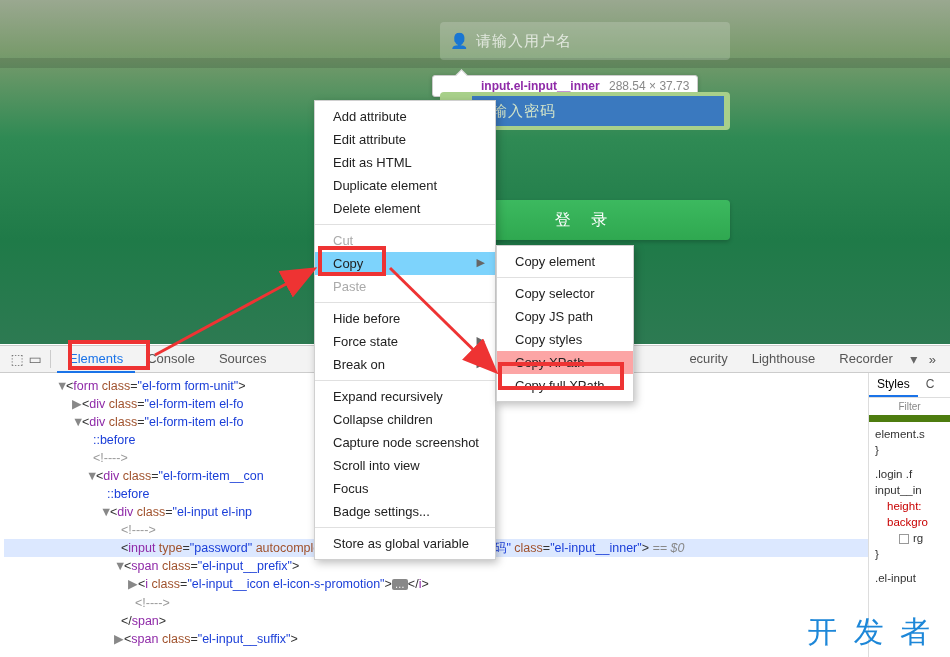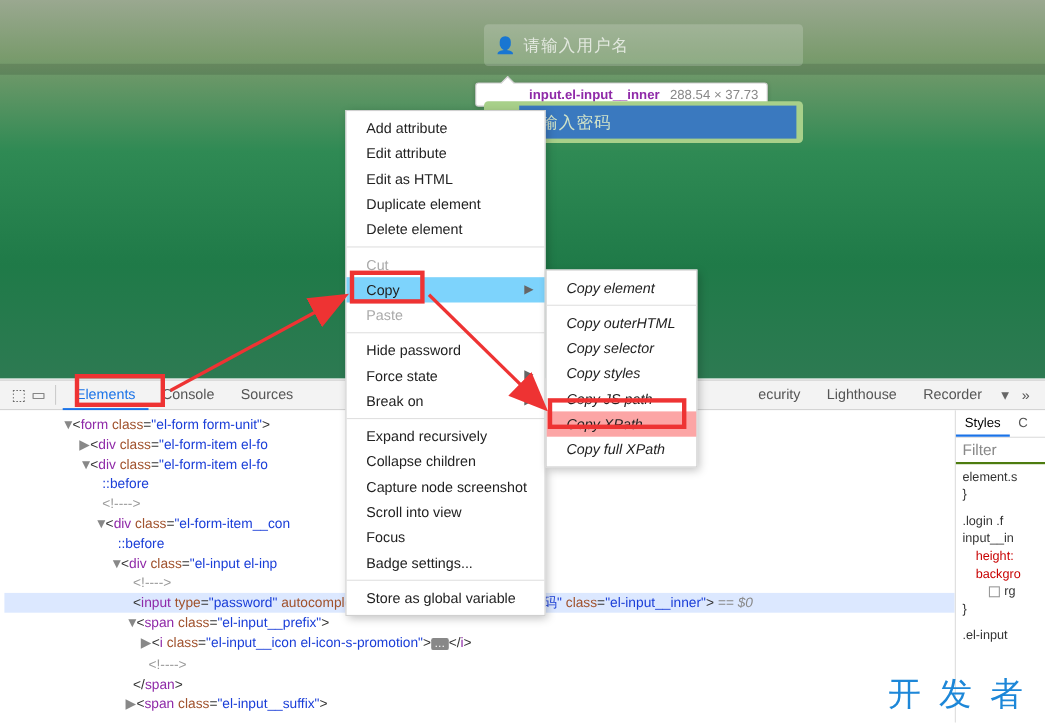--- a/index.html
+++ b/index.html
@@ -61,21 +61,21 @@
     font-size:13px; color:#222;
   }
   .ctx .item { padding:4px 28px 4px 18px; white-space:nowrap; position:relative; }
   .ctx .item.disabled { color:#aaa; }
   .ctx .item.hover-sub { background:#7dd3fc; }
   .ctx .item.highlighted { background:#fca5a5; }
   .ctx .sep { height:1px; background:#e0e0e0; margin:4px 0; }
   .ctx .arrow { position:absolute; right:10px; top:4px; color:#666; font-size:11px; }
 
   #ctx-main { top:100px; left:314px; width:182px; }
-  #ctx-sub { top:245px; left:496px; width:138px;font-style:italic; }
+  #ctx-sub { top:245px; left:496px; width:138px; }
 
   
   .redbox { position:absolute; border:4px solid #e33; pointer-events:none; }
   #red-copy { top:246px; left:318px; width:68px; height:30px; }
   #red-xpath { top:362px; left:498px; width:126px; height:28px; }
   #red-elements { top:340px; left:68px; width:82px; height:30px; }
 
   
   .arrow-svg { position:absolute; pointer-events:none; }
 
@@ -115,21 +115,21 @@
   .indent6 { padding-left:124px; }
 
   
   .styles-panel {
     position:absolute; top:373px; left:868px; right:0; bottom:0;
     background:#fff; border-left:1px solid #ddd; font-size:12px;
   }
   .styles-panel .tabs { display:flex; border-bottom:1px solid #ddd; }
   .styles-panel .tabs .t { padding:4px 8px; font-size:12px; color:#555; }
   .styles-panel .tabs .t.active { border-bottom:2px solid #1a73e8; color:#000; }
-  .styles-panel .filter { border-bottom:2px solid #4d7c0f; padding:3px 6px; color:#888; font-size:14px; }
+  .styles-panel .filter { border-bottom:7px solid #4d7c0f; padding:3px 6px; color:#888; font-size:10px;text-align:center; }
   .styles-panel .rules { padding:4px 6px; font-family:Consolas,Menlo,monospace; font-size:11.5px; color:#333; line-height:16px; }
   .styles-panel .sel { color:#333; }
   .styles-panel .prop { color:#c80000; padding-left:12px; }
   .styles-panel .chk { display:inline-block; width:10px; height:10px; border:1px solid #999; margin-right:4px; vertical-align:middle; }
 
   
   .watermark {
     position:absolute; bottom:10px; right:16px; text-align:left;
     font-family:"Microsoft YaHei",sans-serif; line-height:1.05;
   }
@@ -154,20 +154,21 @@
       <span class="dim">288.54 × 37.73</span>
     </div>
 
     <div style="height:22px"></div>
     <div class="input-box highlighted">
       <div class="inner-sel"></div>
       <span class="icon">✉</span>
       <span class="ph">请输入密码</span>
     </div>
 
+    <div class="login-btn">登 录</div>
   </div>
 </div>
 
 <div class="devtools-bar">
   <span class="icon">⬚</span>
   <span class="icon">▭</span>
   <span class="sep"></span>
   <span class="tab active">Elements</span>
   <span class="tab">Console</span>
   <span class="tab">Sources</span>
@@ -222,41 +223,40 @@
   <div class="item">Add attribute</div>
   <div class="item">Edit attribute</div>
   <div class="item">Edit as HTML</div>
   <div class="item">Duplicate element</div>
   <div class="item">Delete element</div>
   <div class="sep"></div>
   <div class="item disabled">Cut</div>
   <div class="item hover-sub"><span>Copy</span><span class="arrow">▶</span></div>
   <div class="item disabled">Paste</div>
   <div class="sep"></div>
-  <div class="item">Hide password</div>
+  <div class="item">Hide before</div>
   <div class="item"><span>Force state</span><span class="arrow">▶</span></div>
   <div class="item"><span>Break on</span><span class="arrow">▶</span></div>
   <div class="sep"></div>
   <div class="item">Expand recursively</div>
   <div class="item">Collapse children</div>
   <div class="item">Capture node screenshot</div>
   <div class="item">Scroll into view</div>
   <div class="item">Focus</div>
   <div class="item">Badge settings...</div>
   <div class="sep"></div>
   <div class="item">Store as global variable</div>
 </div>
 
 <div class="ctx" id="ctx-sub">
   <div class="item">Copy element</div>
   <div class="sep"></div>
-  <div class="item">Copy outerHTML</div>
   <div class="item">Copy selector</div>
+  <div class="item">Copy JS path</div>
   <div class="item">Copy styles</div>
-  <div class="item">Copy JS path</div>
   <div class="item highlighted">Copy XPath</div>
   <div class="item">Copy full XPath</div>
 </div>
 
 <div class="redbox" id="red-elements"></div>
 <div class="redbox" id="red-copy"></div>
 <div class="redbox" id="red-xpath"></div>
 
 <svg class="arrow-svg" width="950" height="657" style="top:0;left:0">
   <defs>

